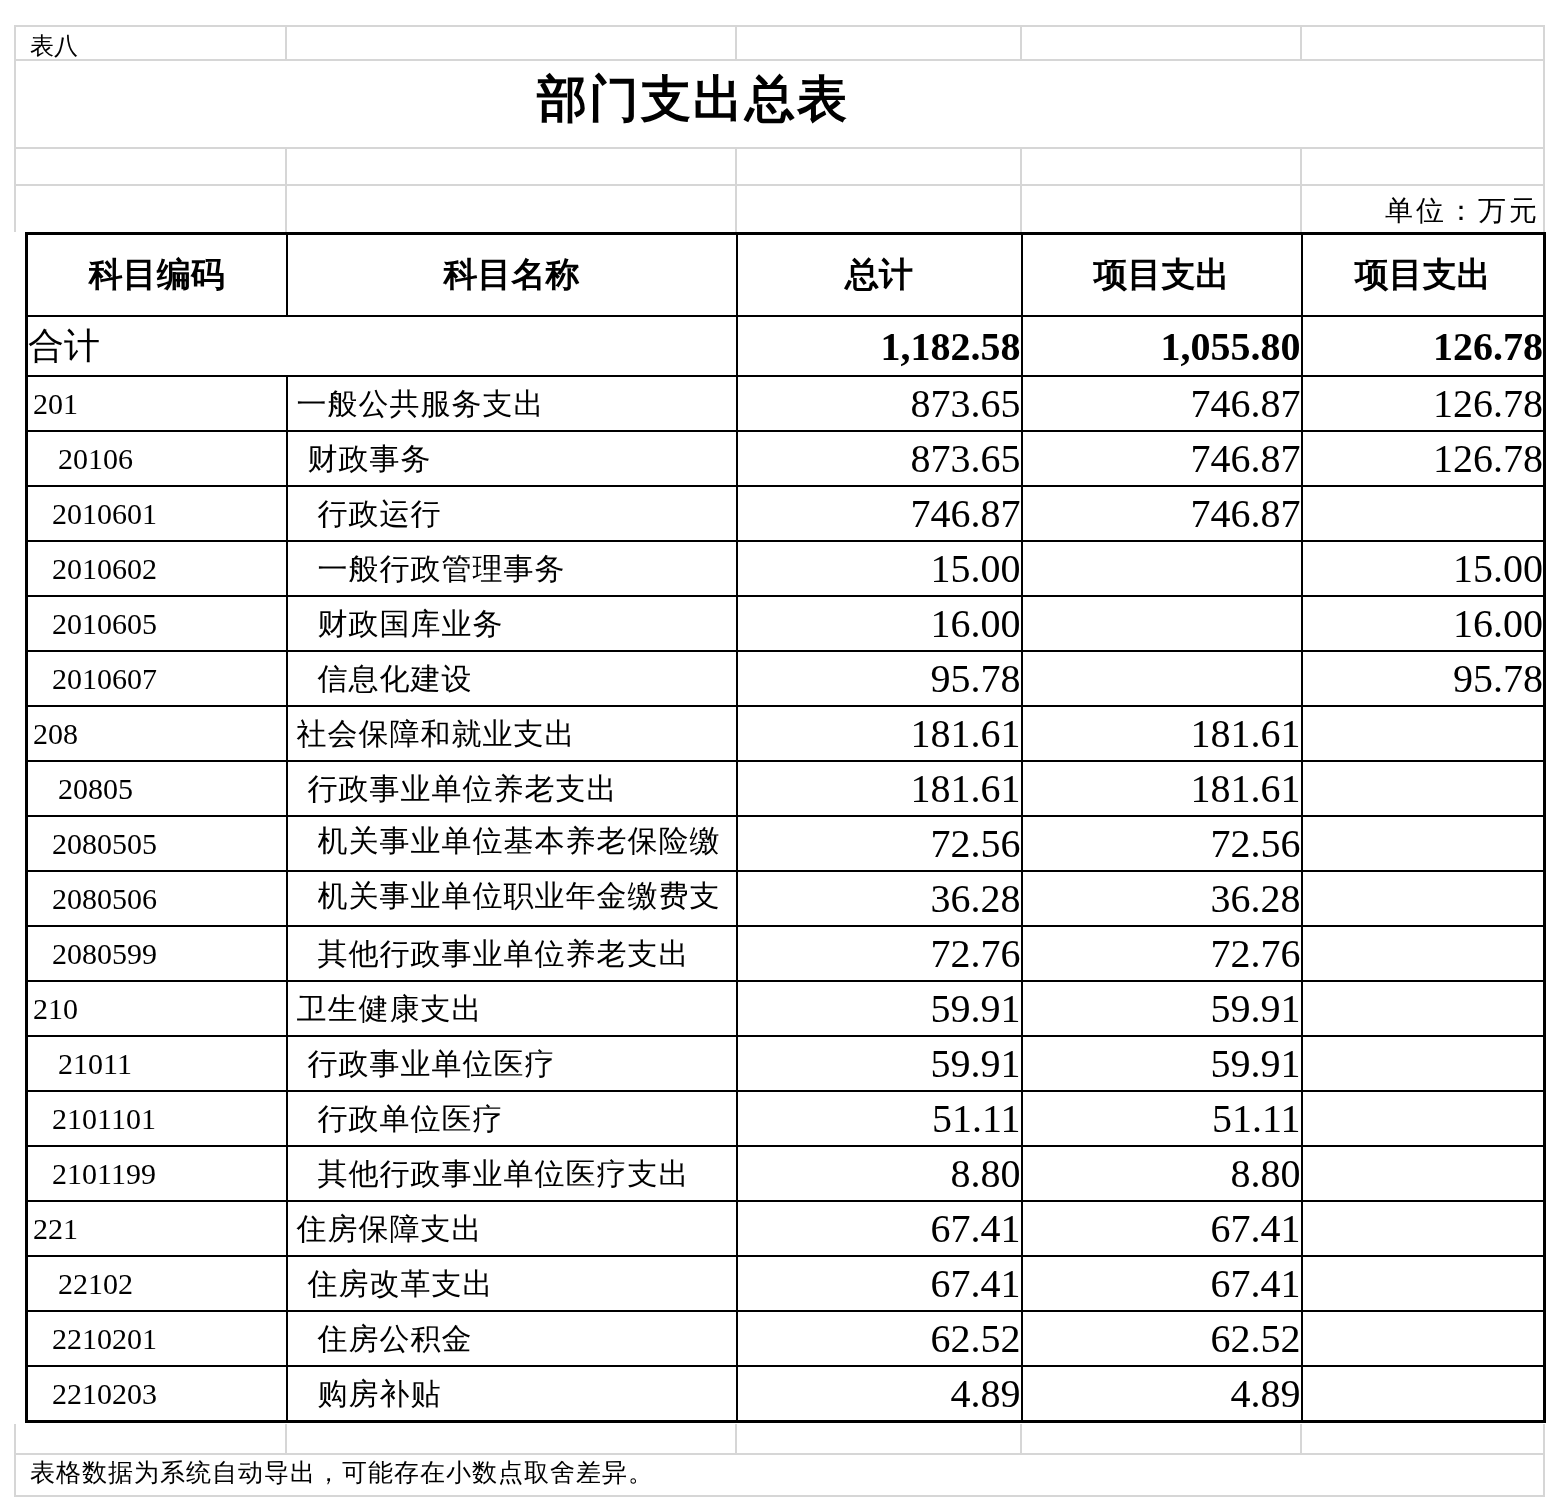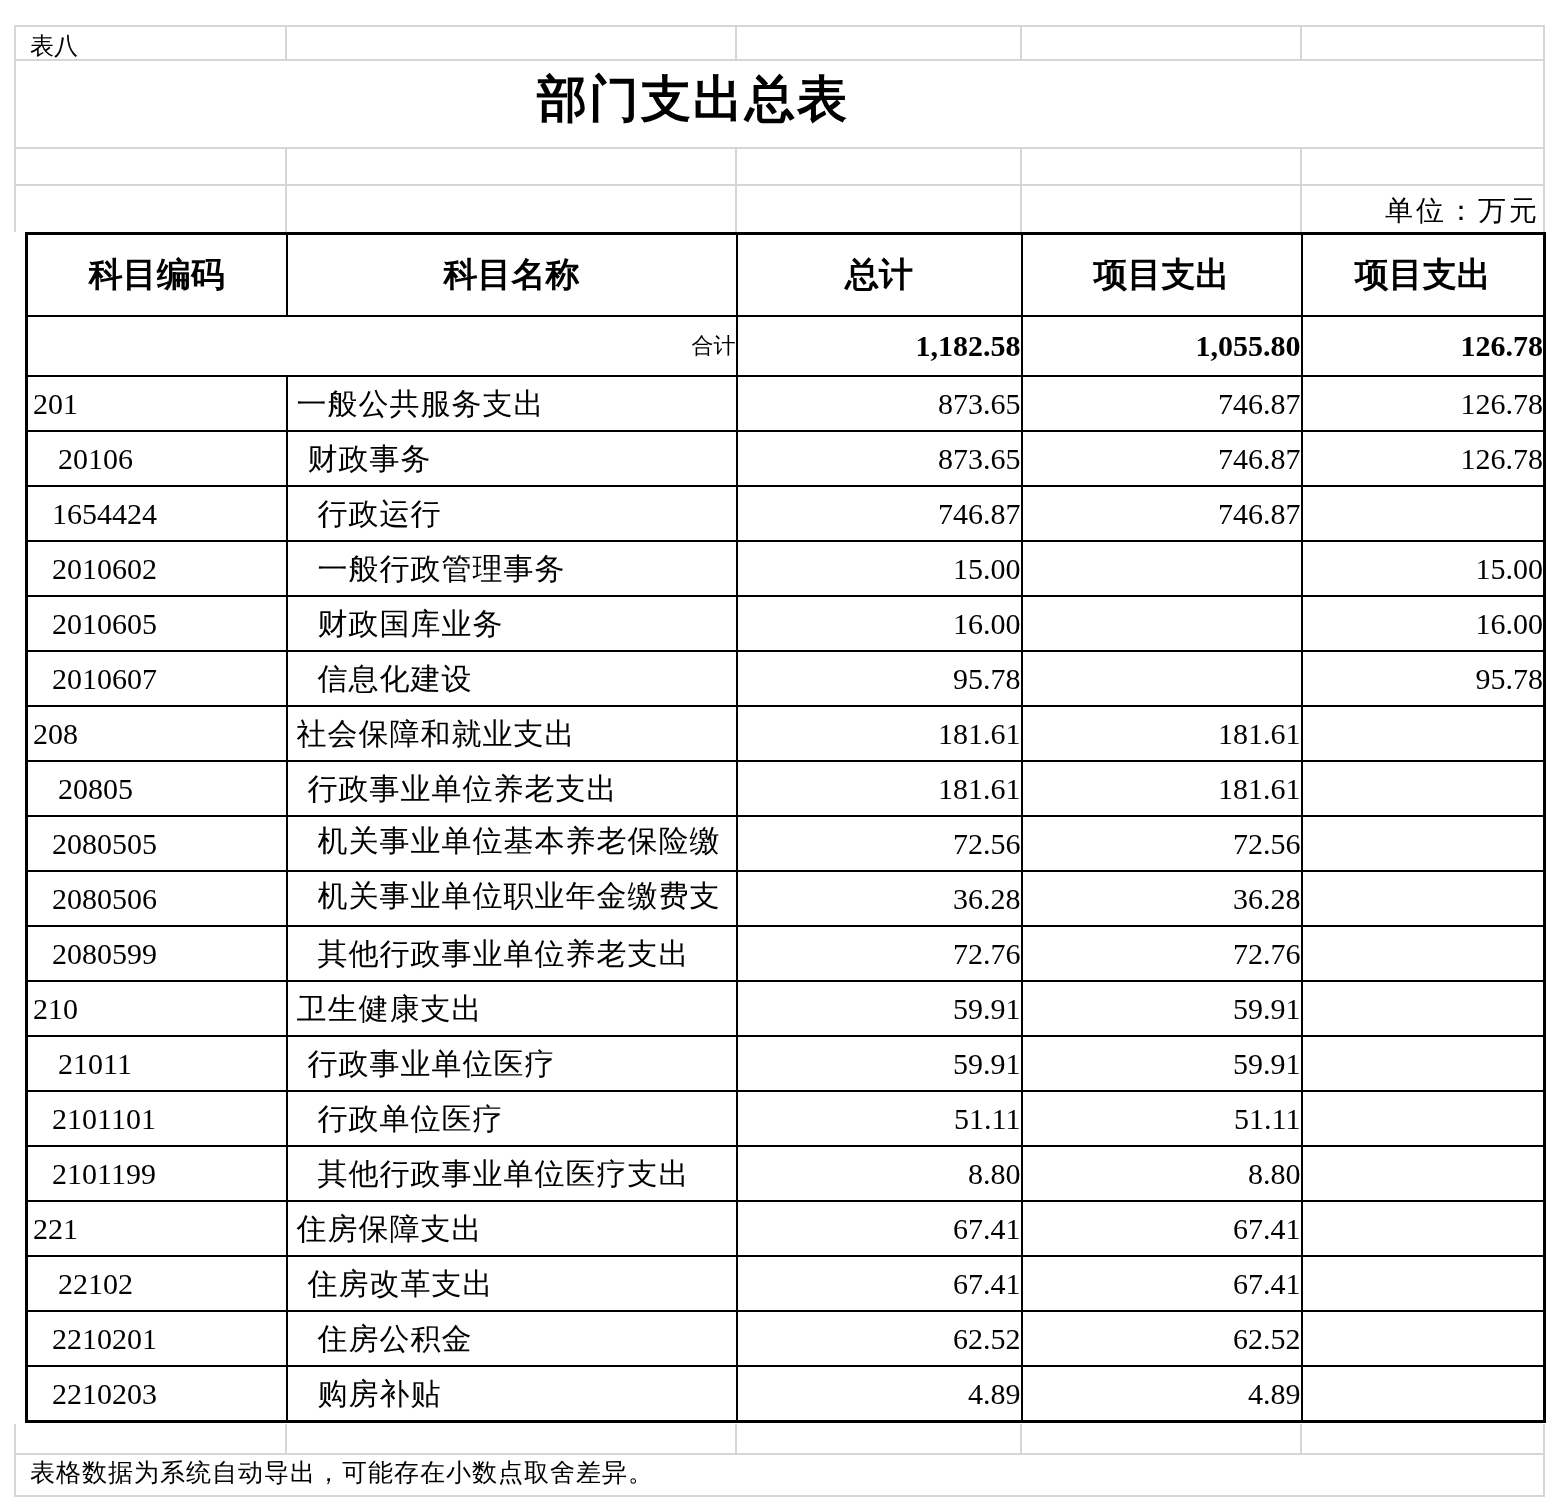--- a/index.html
+++ b/index.html
@@ -18,25 +18,25 @@
   .footer-note{position:absolute;left:30px;top:1456px;font-size:25px;letter-spacing:1px;}
 
   
   table.main{position:absolute;left:25px;top:232px;width:1518px;
              border-collapse:collapse;table-layout:fixed;
              border:3px solid #000;}
   table.main th,table.main td{border:2px solid #000;overflow:hidden;padding:0;}
   thead th{height:80px;border-bottom:3px solid #000;font-size:34px;font-weight:bold;
            text-align:center;font-family:"Liberation Sans","DejaVu Sans",sans-serif;margin-left:33px;}
   tr.total td{height:58px;}
-  tr.total td.tlabel{text-align:right;font-size:22px;font-weight:normal;}
+  tr.total td.tlabel{text-align:left;font-size:36px;font-weight:normal;}
   tr.total td.num{font-weight:bold;}
   tbody tr.data td{height:53px;}
   td.code{font-size:30px;text-align:left;vertical-align:middle;}
-  td.num{font-size:30px;text-align:right;vertical-align:middle;padding-right:6px;}
+  td.num{font-size:40px;text-align:right;vertical-align:middle;padding-right:6px;}
   td.name{text-align:left;vertical-align:middle;}
   .nm{font-size:30px;letter-spacing:1px;line-height:1.25;}
   .nm.clip{height:53px;line-height:47px;overflow:hidden;}
   tr.lvl1 td.code{padding-left:5px;}
   tr.lvl2 td.code{padding-left:30px;margin-left:44px;}
   tr.lvl3 td.code{padding-left:24px;}
   tr.lvl1 td.name{padding-left:9px;}
   tr.lvl2 td.name{padding-left:20px;}
   tr.lvl3 td.name{padding-left:30px;}
 </style>
@@ -113,21 +113,21 @@
         <tr class="data lvl2">
       <td class="code">20106</td>
       <td class="name">
             <div class="nm">财政事务</div>
           </td>
       <td class="num">873.65</td>
       <td class="num">746.87</td>
       <td class="num">126.78</td>
     </tr>
         <tr class="data lvl3">
-      <td class="code">1654424</td>
+      <td class="code">2010601</td>
       <td class="name">
             <div class="nm">行政运行</div>
           </td>
       <td class="num">746.87</td>
       <td class="num">746.87</td>
       <td class="num"></td>
     </tr>
         <tr class="data lvl3">
       <td class="code">2010602</td>
       <td class="name">

